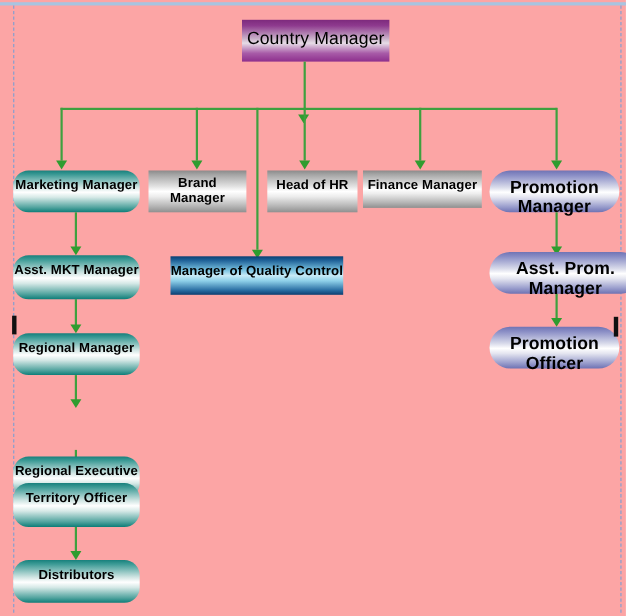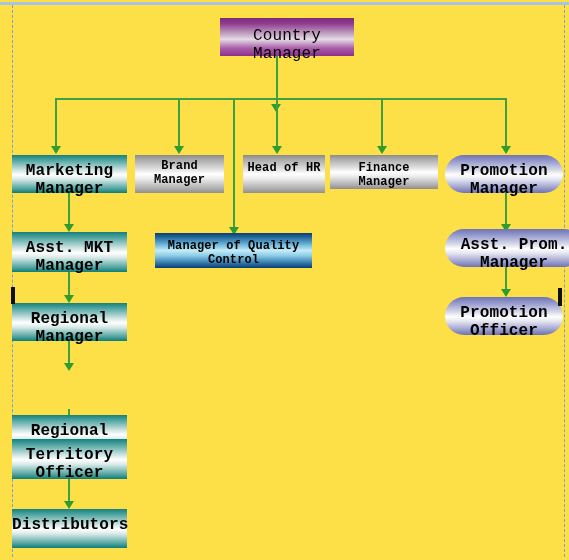--- a/index.html
+++ b/index.html
@@ -4,22 +4,22 @@
 <style>
   html, body {
     margin: 0;
     padding: 0;
     background: #ffffff;
   }
   #canvas {
     position: relative;
     width: 569px;
     height: 560px;
-    background: #fde047;
-    font-family: Liberation Mono, monospace;
+    background: #fca5a5;
+    font-family: Liberation Sans, sans-serif;
     overflow: hidden;
   }
 
   
   .top-rule {
     position: absolute;
     left: 0; top: 2px;
     width: 569px; height: 3px;
     background: #a8c4e0;
   }
@@ -66,22 +66,23 @@
         #7d2a7d 0%, #8e3a8e 14%, #c9b0c9 45%,
         #e6dce6 56%, #a85ba8 80%, #8d2f8d 100%);
     font-weight: normal;
     font-size: 16px;
     padding-top: 9px;
   }
   .node.teal {
     background: linear-gradient(to bottom,
         #17807c 0%, #3d9b96 10%, #cfe4e2 40%,
         #ffffff 52%, #d6e9e7 64%, #54a5a0 88%, #0d7d78 100%);
-    font-size: 16px;
-    padding-top: 7px;
+    font-size: 12px;
+    padding-top: 7px;
+    border-radius: 14px;
   }
   .node.gray {
     background: linear-gradient(to bottom,
         #8a8a8a 0%, #a5a5a5 10%, #e2e2e2 38%,
         #ffffff 50%, #ededed 62%, #b4b4b4 86%, #8f8f8f 100%);
     font-size: 12px;
     padding-top: 7px;
   }
   .node.violet {
     background: linear-gradient(to bottom,

